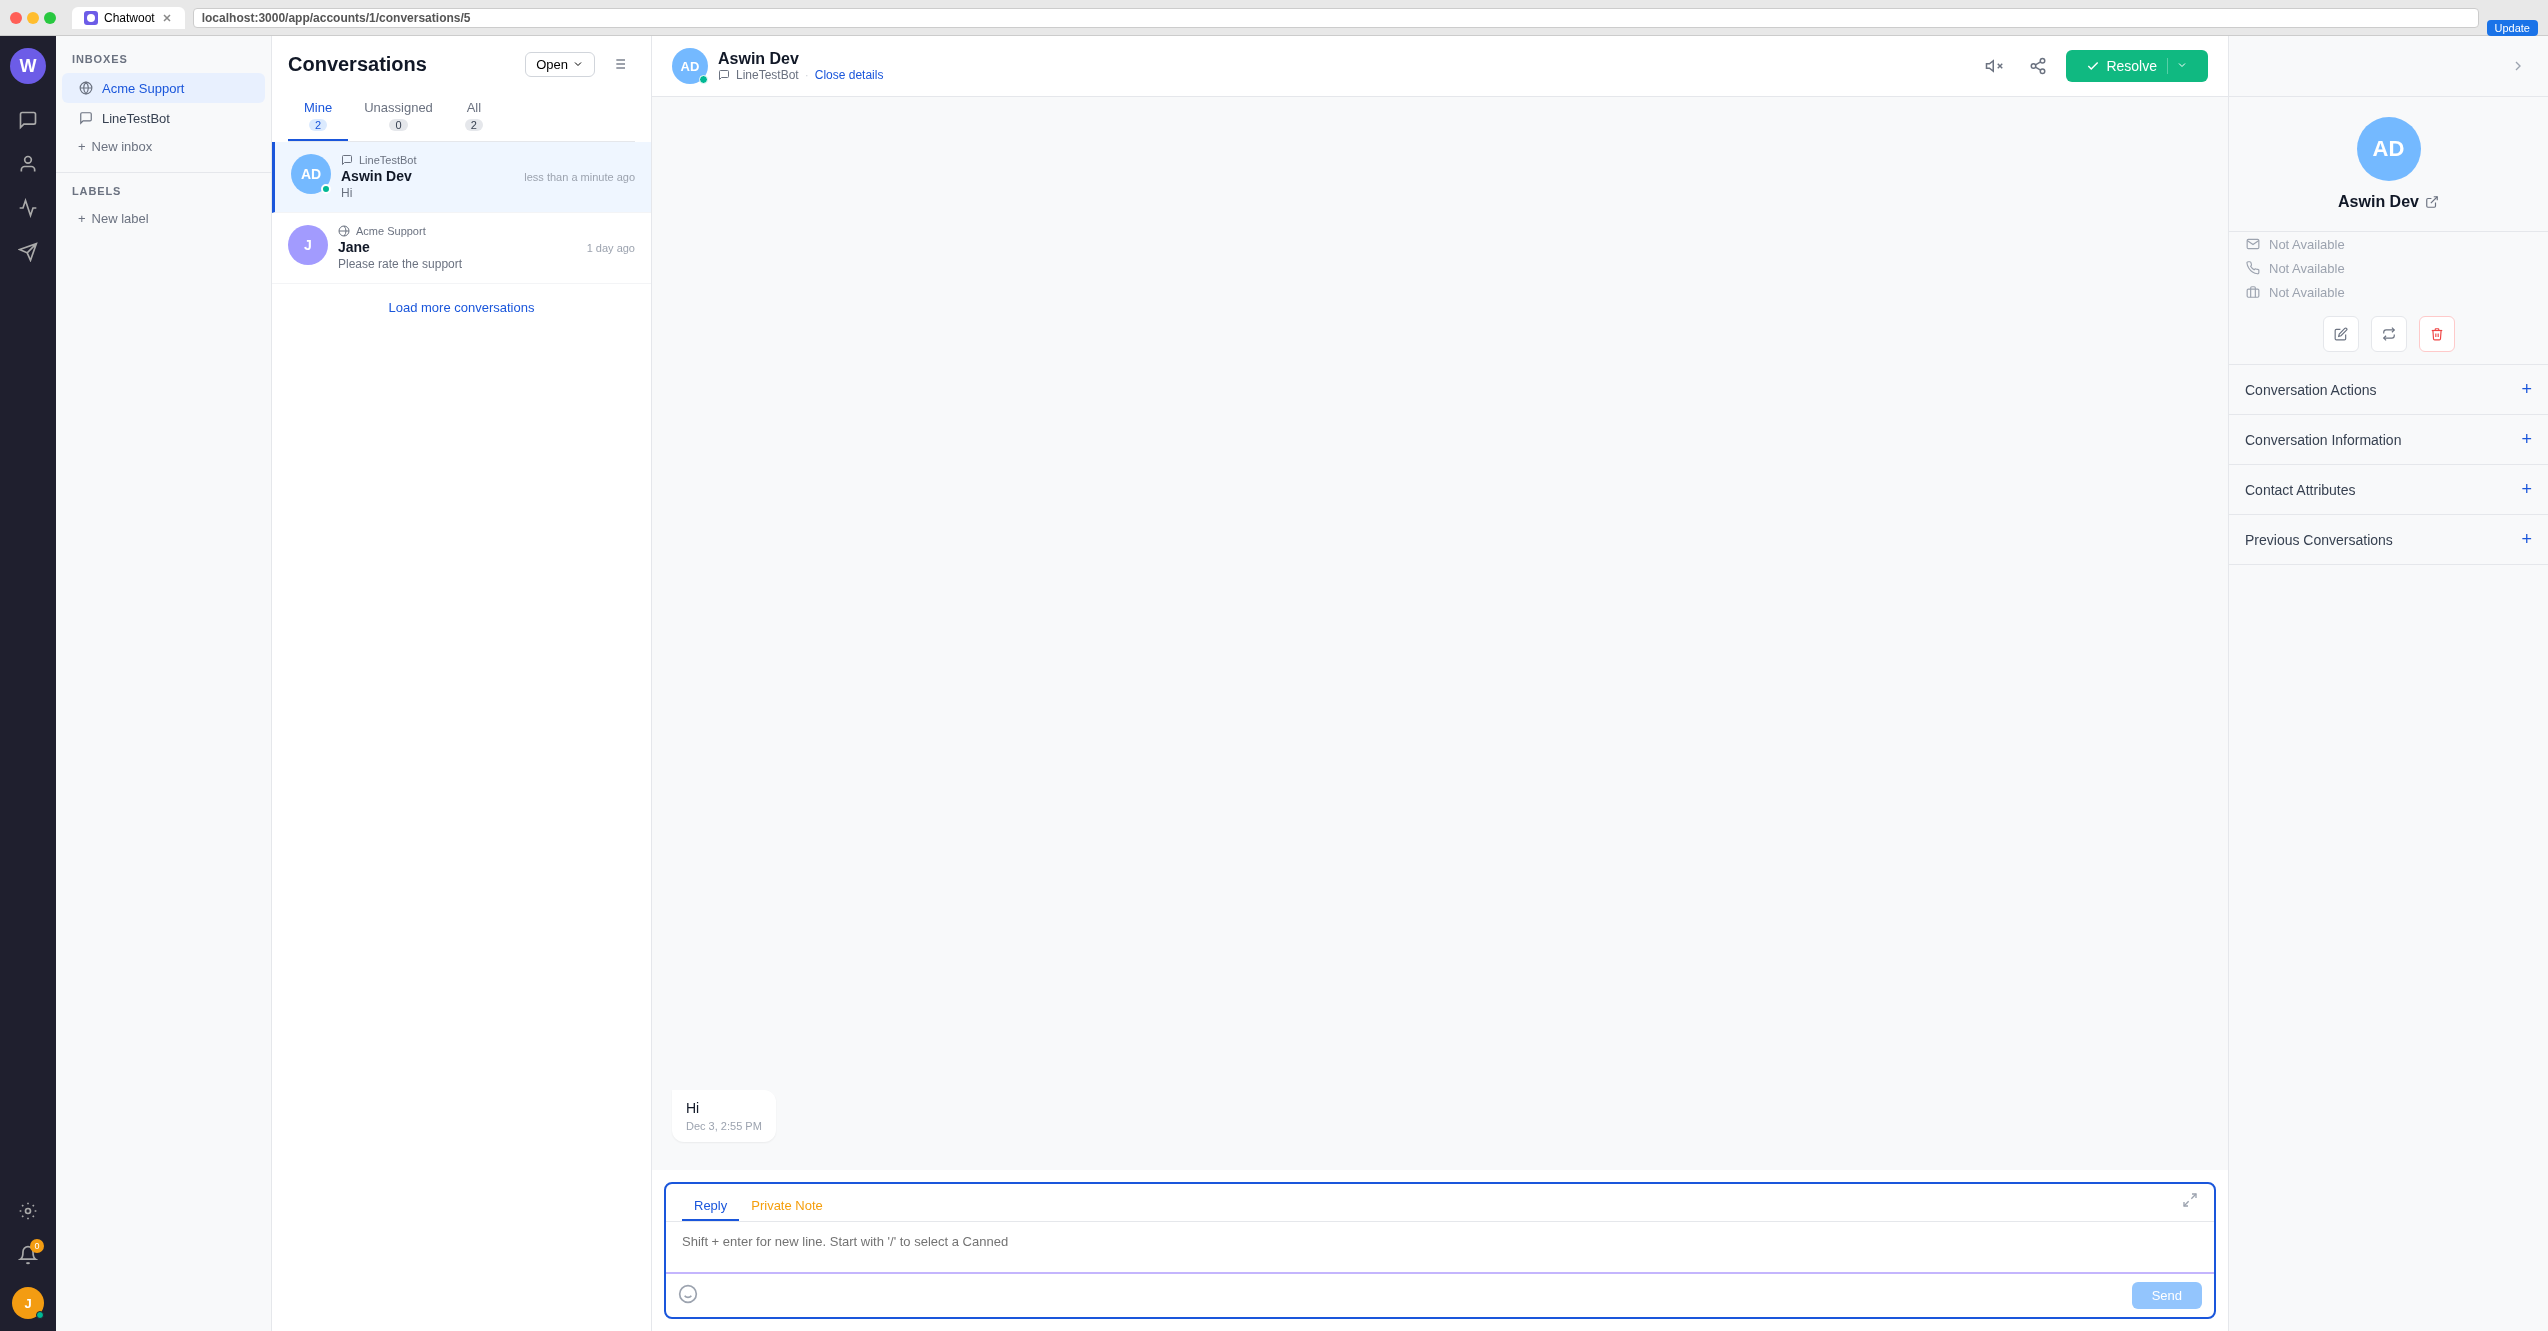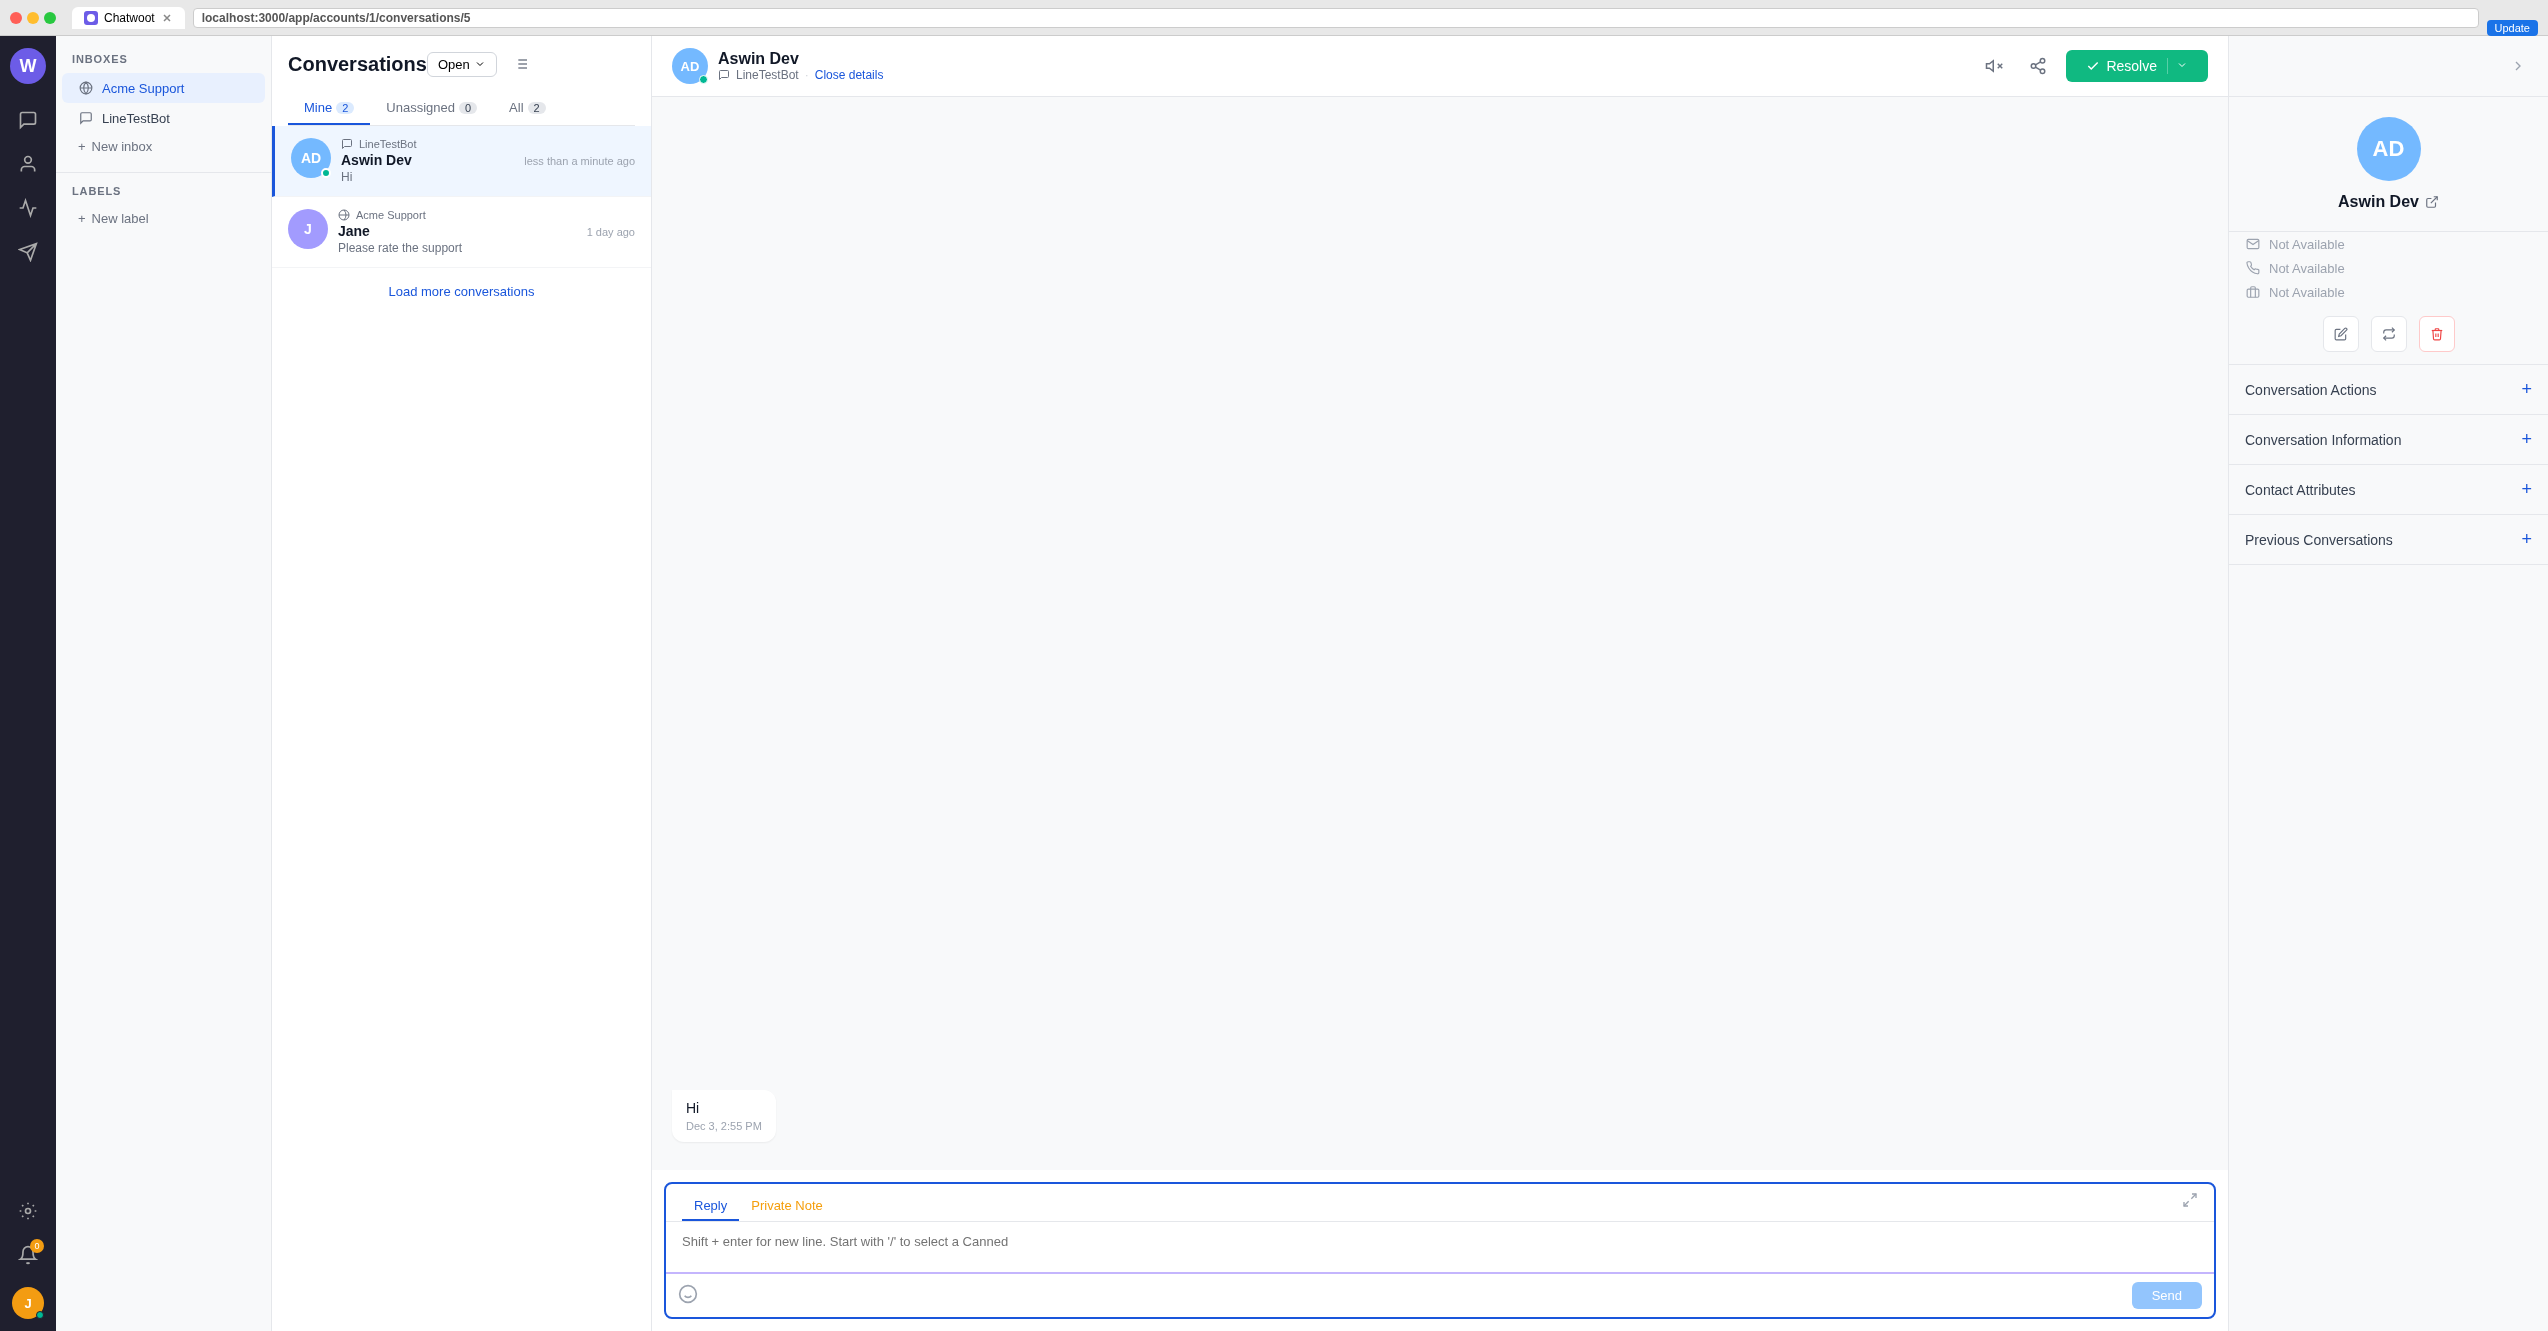--- a/index.html
+++ b/index.html
@@ -39,27 +39,27 @@
     .sidebar-item-icon { width: 16px; height: 16px; display: flex; align-items: center; justify-content: center; flex-shrink: 0; }
     .sidebar-add { display: flex; align-items: center; gap: 6px; padding: 6px 16px; color: #6b7280; cursor: pointer; font-size: 13px; margin: 0 6px; }
     .sidebar-divider { height: 1px; background: #e5e7eb; margin: 12px 0; }
 
     
     .conv-list { width: 380px; background: #fff; border-right: 1px solid #e5e7eb; display: flex; flex-direction: column; }
     .conv-search { padding: 12px 16px; border-bottom: 1px solid #f0f0f0; display: flex; align-items: center; gap: 8px; }
     .conv-search input { flex: 1; border: none; outline: none; font-size: 13px; color: #374151; background: transparent; }
     .conv-search input::placeholder { color: #9ca3af; }
     .conv-header { padding: 12px 16px 0; }
-    .conv-title-row { display: flex; align-items: center; margin-bottom: 12px; }
+    .conv-title-row { display: flex; align-items: center; justify-content: space-between; margin-bottom: 12px; }
     .conv-title { font-size: 20px; font-weight: 700; color: #111827; }
     .conv-title-actions { display: flex; align-items: center; gap: 8px; }
     .conv-status-dropdown { display: flex; align-items: center; gap: 4px; border: 1px solid #d1d5db; border-radius: 6px; padding: 4px 10px; font-size: 13px; cursor: pointer; }
     .conv-filter-btn { width: 32px; height: 32px; display: flex; align-items: center; justify-content: center; cursor: pointer; color: #6b7280; }
     .conv-tabs { display: flex; gap: 0; border-bottom: 1px solid #e5e7eb; }
-    .conv-tab { padding: 8px 16px; font-size: 13px; cursor: pointer; color: #6b7280; border-bottom: 2px solid transparent; display: flex; align-items: center; gap: 4px; }
+    .conv-tab { padding: 8px 16px; font-size: 13px; cursor: pointer; color: #6b7280; border-bottom: 2px solid transparent; display: flex; align-items: center; gap: 4px; flex-direction: column; }
     .conv-tab.active { color: #1a56db; border-bottom-color: #1a56db; font-weight: 500; }
     .conv-tab-badge { background: #e5e7eb; color: #374151; border-radius: 10px; padding: 0 6px; font-size: 11px; }
     .conv-tab.active .conv-tab-badge { background: #dbeafe; color: #1a56db; }
 
     
     .conv-items { overflow-y: auto; flex: 1; }
     .conv-item { padding: 12px 16px; border-bottom: 1px solid #f3f4f6; cursor: pointer; display: flex; gap: 10px; }
     .conv-item.active { background: #eff6ff; border-left: 3px solid #1a56db; }
     .conv-avatar { width: 40px; height: 40px; border-radius: 50%; display: flex; align-items: center; justify-content: center; font-weight: 600; color: white; font-size: 14px; flex-shrink: 0; position: relative; }
     .conv-avatar-online { position: absolute; bottom: 0; right: 0; width: 10px; height: 10px; background: #00b894; border-radius: 50%; border: 2px solid white; }

